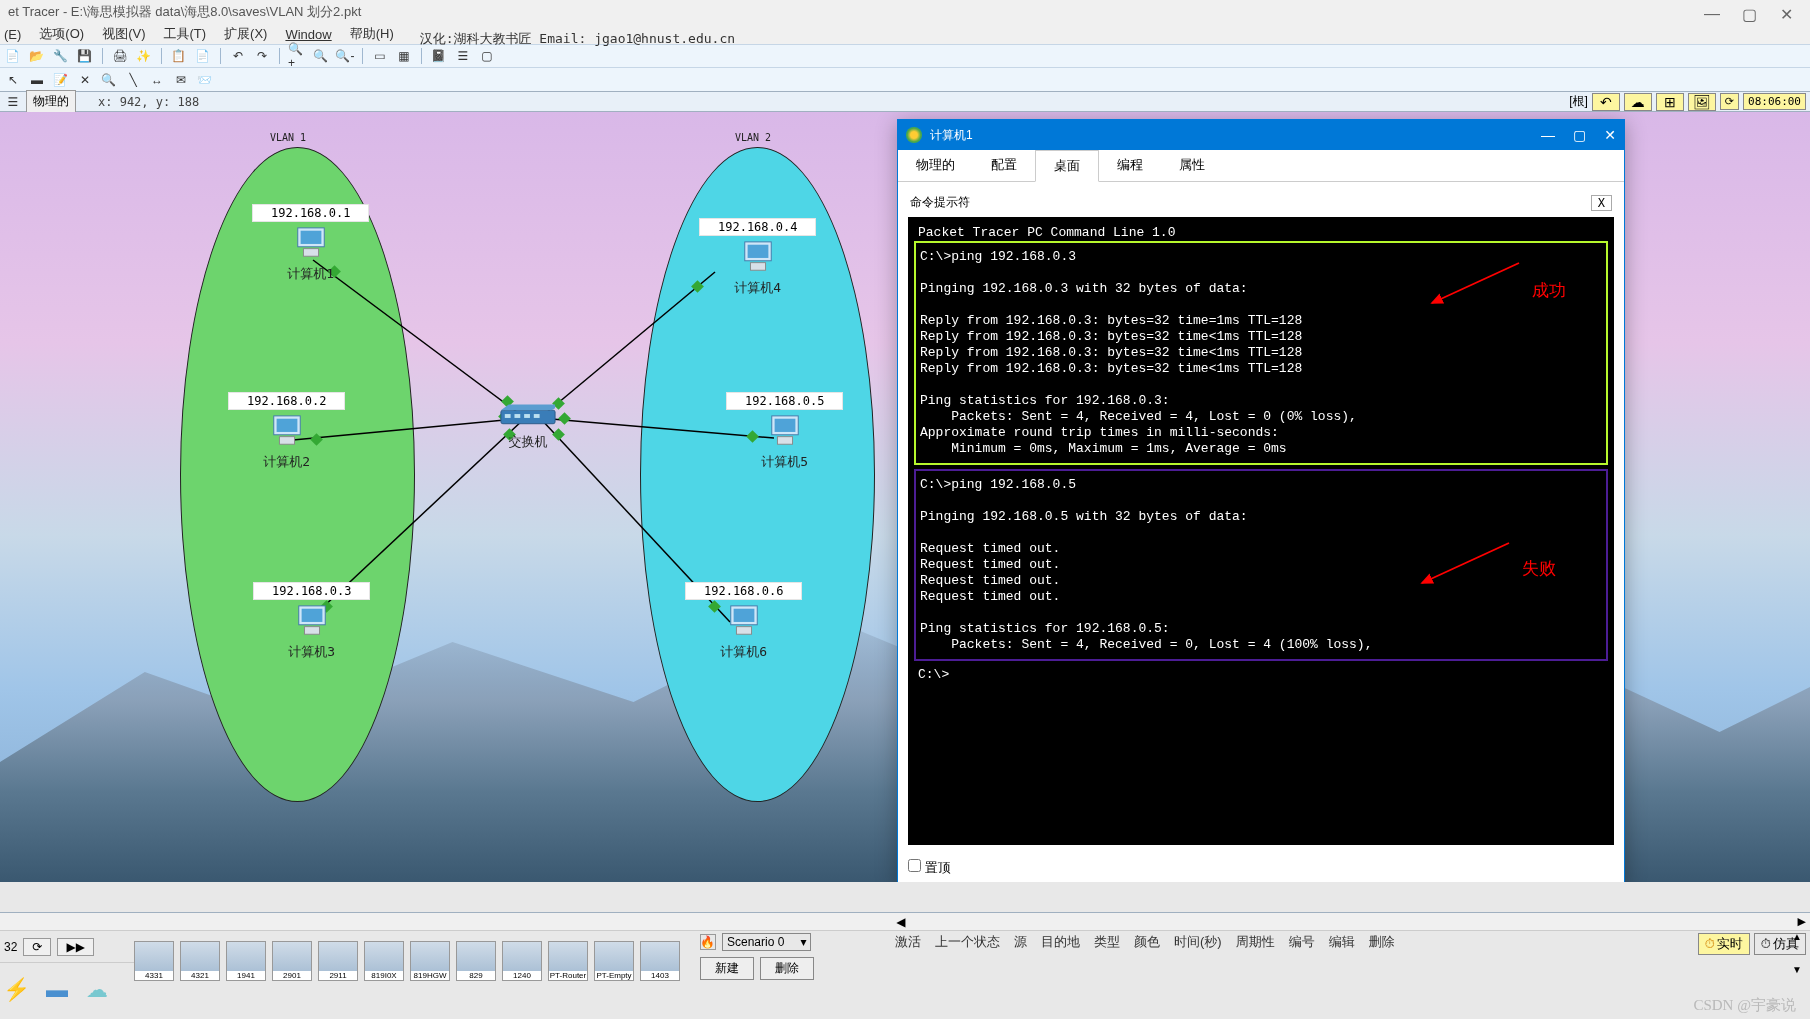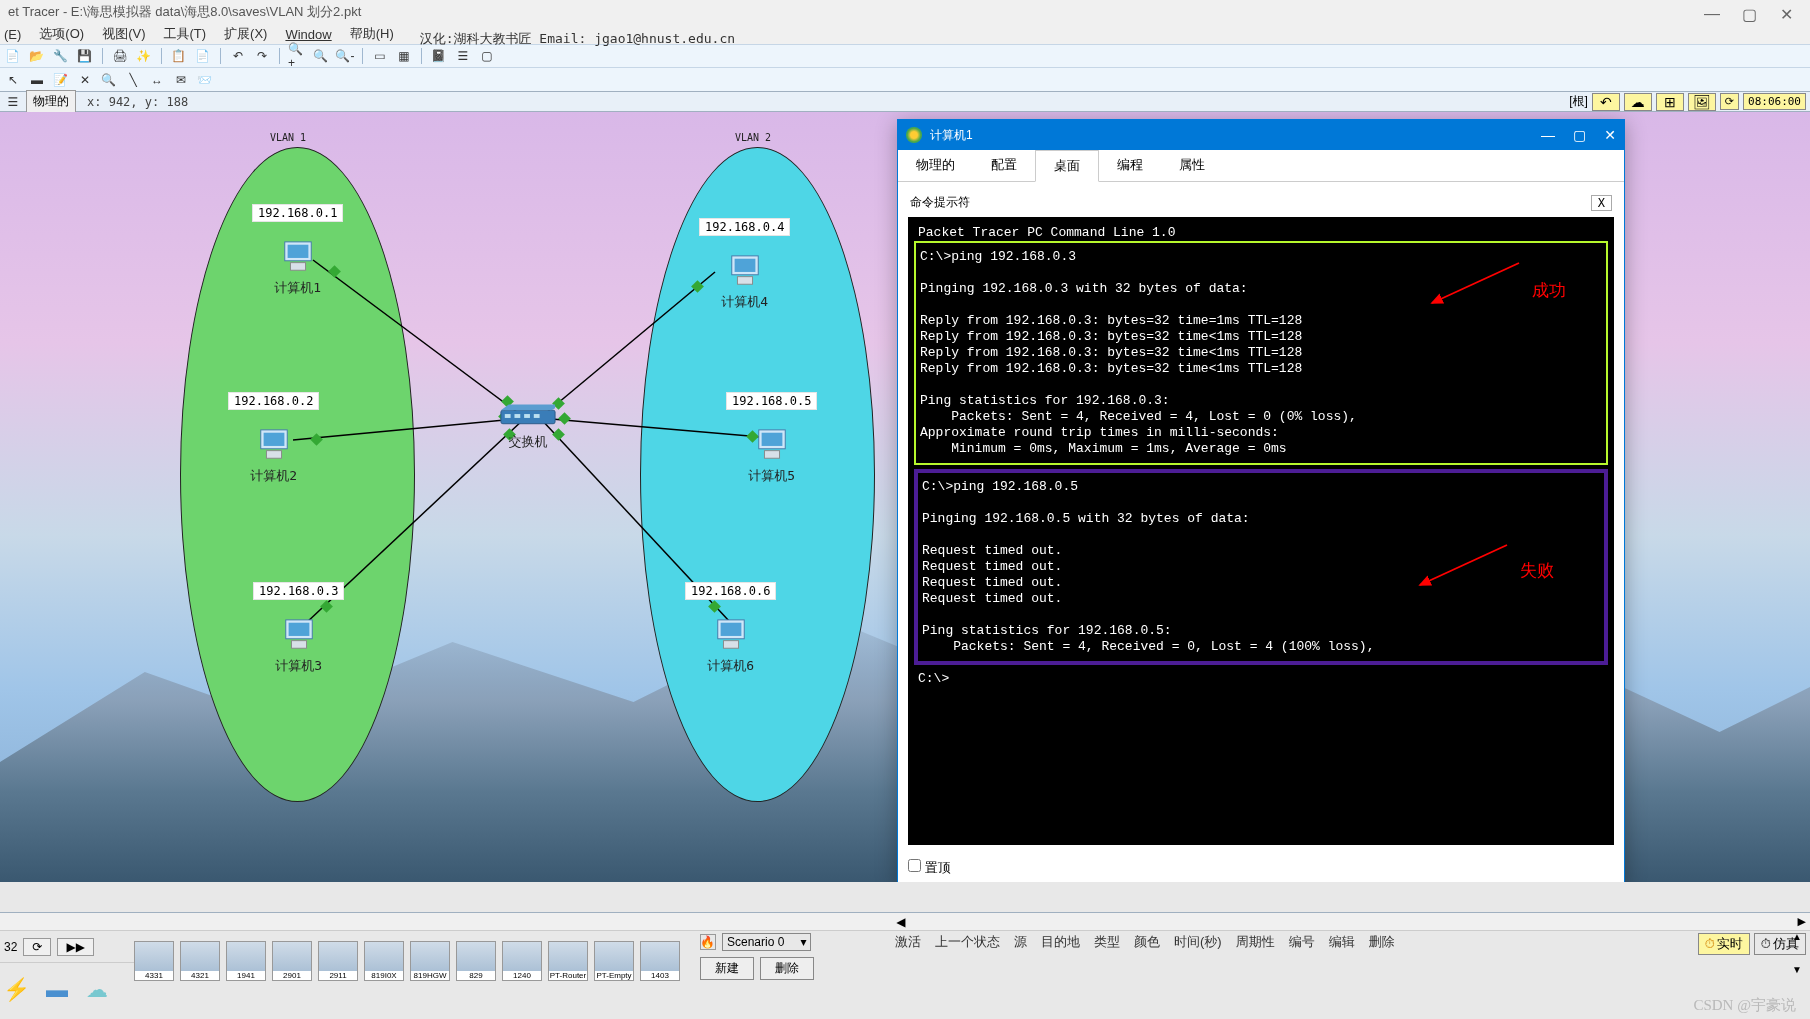--- a/index.html
+++ b/index.html
@@ -11,60 +11,60 @@
 .menubar { height: 20px; background: #f0f0f0; display: flex; align-items: center; padding: 0 4px; gap: 18px; font-size: 13px; color: #333; }
 .menubar span { cursor: pointer; }
 .menubar .chinese-text { color: #333; font-size: 13px; margin-top: 9px; }
 .toolbar { height: 24px; background: #edf5fc; border-top: 1px solid #c6d6e6; border-bottom: 1px solid #c6d6e6; display: flex; align-items: center; padding: 0 4px; gap: 6px; }
 .toolbar-icon { width: 18px; height: 18px; display: inline-flex; align-items: center; justify-content: center; cursor: pointer; color: #333; }
 .toolbar-sep { width: 1px; height: 16px; background: #a0b8d0; margin: 0 2px; }
 .toolbar2 { height: 24px; background: #edf5fc; border-bottom: 1px solid #a0b0c0; display: flex; align-items: center; padding-left: 4px; gap: 6px; }
 .physical-bar { height: 20px; background: #e8f0f8; border-bottom: 1px solid #a0b0c0; display: flex; justify-content: space-between; padding: 0 4px; align-items: center; font-size: 12px; position: relative; }
 .physical-left { display: flex; align-items: center; gap: 4px; }
 .physical-btn { padding: 2px 6px; border: 1px solid #999; background: #f0f0f0; }
-.coords { font-family: monospace; color: #444; margin-left: 7px; }
+.coords { font-family: monospace; color: #444; margin-left: 18px; }
 .physical-right { display: flex; gap: 4px; align-items: center; }
 .rt-btn { width: 28px; height: 18px; border: 1px solid #888; background: #fdf6a0; display: flex; align-items: center; justify-content: center; font-size: 14px; }
 .time-box { border: 1px solid #888; background: #fdf6a0; padding: 1px 4px; font-family: monospace; font-size: 11px; }
 
 .workspace { position: relative; width: 100%; height: 770px; overflow: hidden; background: linear-gradient(180deg, #d9b8e8 0%, #e6c5e8 30%, #c8d9e8 55%, #a0c5e8 75%, #7fa8d0 100%); }
 .mountain-range { position: absolute; bottom: 0; left: 0; width: 100%; height: 300px; background: linear-gradient(180deg, transparent 0%, #8aa0b8 40%, #5a7890 70%, #3a5870 100%); clip-path: polygon(0 60%, 8% 30%, 15% 45%, 25% 20%, 35% 40%, 45% 10%, 55% 35%, 65% 18%, 75% 45%, 85% 22%, 95% 50%, 100% 35%, 100% 100%, 0 100%); }
 
 .vlan-label { position: absolute; font-family: monospace; font-size: 10px; color: #222; font-weight: 500; }
 .vlan1 { top: 20px; left: 270px; }
 .vlan2 { top: 20px; left: 735px; }
 
 .ellipse { position: absolute; border-radius: 50%; border: 1.5px solid #222; }
 .ellipse-green { left: 180px; top: 35px; width: 235px; height: 655px; background: #6dd46d; }
 .ellipse-cyan { left: 640px; top: 35px; width: 235px; height: 655px; background: #4ed6e6; }
 
 .device { position: absolute; display: flex; flex-direction: column; align-items: center; gap: 2px; }
 .pc-icon svg { width: 38px; height: 34px; }
-.ip-label { background: #fff; padding: 1px 5px; font-family: monospace; font-size: 12px; border: 1px solid rgba(0,0,0,0.1); margin-bottom: 16px; text-align: right; }
+.ip-label { background: #fff; padding: 1px 18px; font-family: monospace; font-size: 12px; border: 1px solid rgba(0,0,0,0.1); margin-bottom: 2px; text-align: right; }
 .dev-name { font-family: "Microsoft YaHei", monospace; font-size: 13px; color: #222; }
 
 .switch-device { position: absolute; display: flex; flex-direction: column; align-items: center; }
 .switch-icon svg { width: 58px; height: 28px; }
 .link-dot { width: 9px; height: 9px; background: #34a834; display: inline-block; transform: rotate(45deg); position: absolute; }
 svg.links { position: absolute; left: 0; top: 0; width: 100%; height: 100%; pointer-events: none; }
 
 .dialog { position: absolute; left: 897px; top: 7px; width: 728px; height: 765px; background: #fff; border: 1px solid #0078d7; box-shadow: 0 4px 20px rgba(0,0,0,0.3); display: flex; flex-direction: column; }
 .dialog-title { height: 30px; background: #0078d7; color: #fff; display: flex; align-items: center; padding: 0 8px; gap: 6px; justify-content: space-between; }
 .dialog-title-left { display: flex; align-items: center; gap: 8px; }
 .dt-icon { width: 16px; height: 16px; background: radial-gradient(circle, #ffcc33 30%, #4aa84a 60%); border-radius: 50%; }
 .win-ctrls { display: flex; gap: 18px; font-size: 14px; }
 .dialog-tabs { display: flex; border-bottom: 1px solid #ccc; font-size: 13px; }
 .dtab { padding: 6px 18px; cursor: pointer; }
 .dtab.active { border: 1px solid #ccc; border-bottom: 1px solid #fff; margin-bottom: -1px; background: #fff; }
 .dialog-body { padding: 8px 10px; flex: 1; display: flex; flex-direction: column; }
 .prompt-title { display: flex; justify-content: space-between; align-items: center; padding: 4px 2px 6px; gap: 44px; }
 .x-btn { border: 1px solid #aaa; padding: 0 6px; font-family: monospace; font-size: 12px; cursor: pointer; }
 .terminal { flex: 1; background: #000; padding: 8px 6px 4px; font-family: "Consolas","Courier New",monospace; font-size: 13px; color: #fff; position: relative; line-height: 16px; overflow: hidden; }
 .box-success { border: 2px solid #b6f72c; padding: 6px 4px; margin-bottom: 4px; position: relative; }
-.box-fail { border: 4px solid #4c1d95; padding: 6px 4px; position: relative; }
+.box-fail { border: 2px solid #4c1d95; padding: 6px 4px; position: relative; }
 .annot { position: absolute; color: #ff0000; font-family: "Microsoft YaHei"; font-size: 17px; }
 svg.arrow { position: absolute; pointer-events: none; }
 .cmd-last { margin-top: 6px; margin-left: 4px; }
 .footer-check { padding: 6px 10px; font-size: 13px; }
 
 .bottom-area { position: absolute; bottom: 0; left: 0; width: 100%; height: 107px; background: #e8e8e8; border-top: 1px solid #a0b0c0; }
 .scroll-row { height: 18px; background: #f0f0f0; border-bottom: 1px solid #ccc; display: flex; align-items: center; padding: 0 4px; font-size: 11px; }
 .bottom-left { position: absolute; left: 0; top: 18px; display: flex; align-items: center; gap: 6px; height: 32px; padding: 0 4px; border-bottom: 1px solid #ccc; width: 134px; }
 .play-btn { border: 1px solid #999; background: #f0f0f0; padding: 1px 8px; cursor: pointer; }
 .device-strip { position: absolute; left: 134px; top: 18px; height: 60px; display: flex; align-items: center; gap: 6px; }

